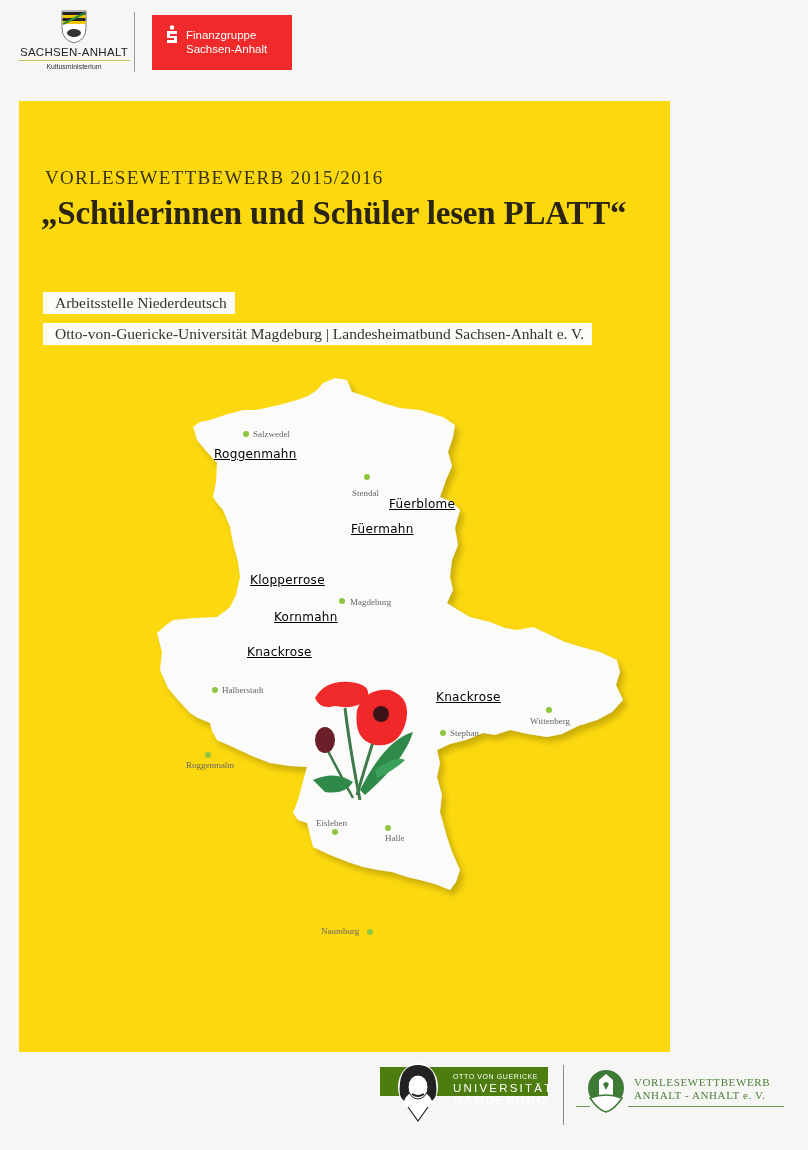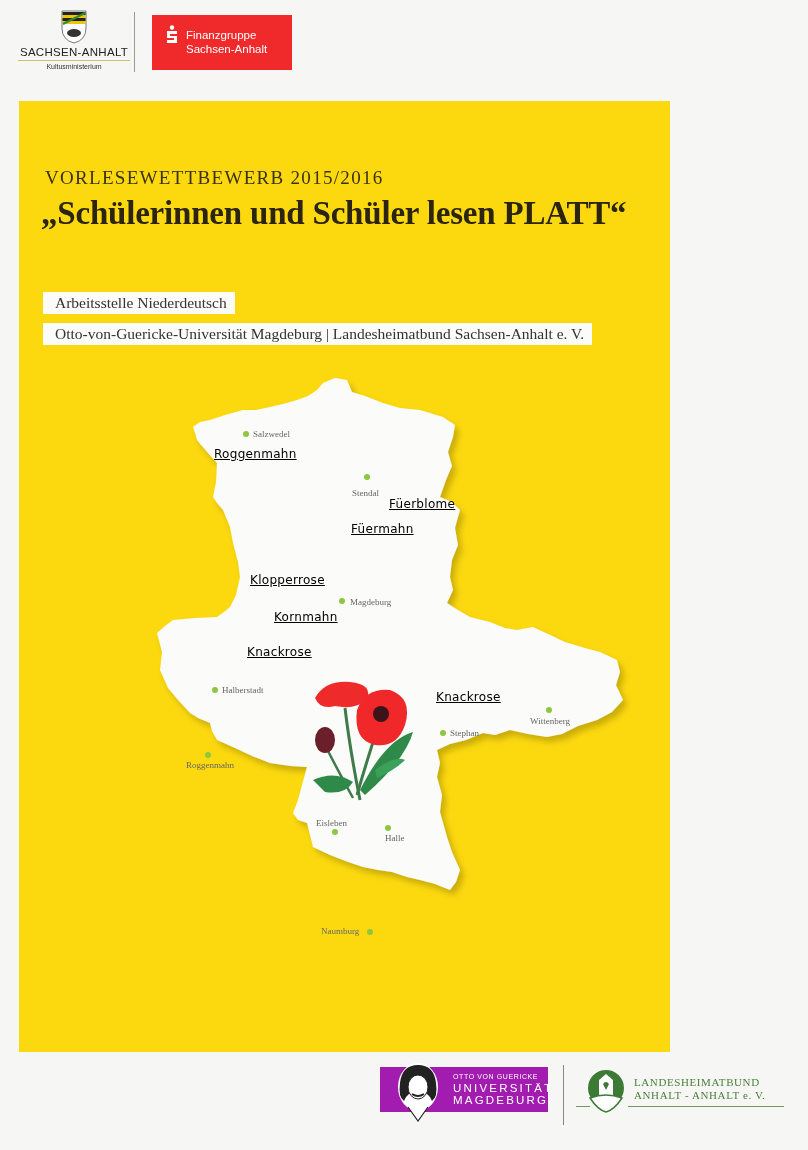--- a/index.html
+++ b/index.html
@@ -25,21 +25,21 @@
   .headline { position: absolute; left: 22px; top: 94px; font-size: 33px; font-weight: bold; color: #2b2410; letter-spacing: -0.2px; }
   .tag { position: absolute; left: 24px; height: 22px; line-height: 22px; background: #fbfbf7; font-size: 15.5px; color: #333; padding: 0 8px 0 12px; white-space: nowrap; }
 
   
   .map { position: absolute; left: 0; top: 0; width: 808px; height: 1150px; }
   .city { position: absolute; font-family: "Liberation Serif", serif; font-size: 9px; color: #666; white-space: nowrap; }
   .dot { position: absolute; width: 6px; height: 6px; border-radius: 50%; background: #8dc63f; }
   .plant { position: absolute; font-family: "DejaVu Sans", sans-serif; font-size: 12px; color: #000000; white-space: nowrap; letter-spacing: 0.3px; text-decoration: underline; }
 
   
-  .logo-ovgu { position: absolute; left: 380px; top: 1067px; width: 168px; height: 45px; background: #a21caf; }
+  .logo-ovgu { position: absolute; left: 380px; top: 1067px; width: 168px; height: 29px; background: #4d7c0f; }
   .ovgu-head { position: absolute; left: 12px; top: -6px; width: 52px; height: 64px; }
   .ovgu-small { position: absolute; left: 73px; top: 6px; font-family: "Liberation Sans", sans-serif; font-size: 7px; color: #fff; letter-spacing: 0.6px; }
   .ovgu-big { position: absolute; left: 73px; top: 15px; font-family: "Liberation Sans", sans-serif; font-size: 11.5px; color: #fff; letter-spacing: 2.2px; line-height: 12px; }
   .footer-divider { position: absolute; left: 563px; top: 1065px; width: 1px; height: 60px; background: #888; }
   .logo-lhb { position: absolute; left: 576px; top: 1066px; width: 210px; height: 52px; }
   .lhb-emblem { position: absolute; left: 8px; top: 2px; width: 44px; height: 46px; }
   .lhb-text { position: absolute; left: 58px; top: 10px; font-size: 11px; color: #4b7f3a; letter-spacing: 0.6px; line-height: 13px; }
   .lhb-line { position: absolute; left: 52px; top: 40px; width: 156px; height: 1px; background: #6c9a5a; }
   .lhb-line2 { position: absolute; left: 0; top: 40px; width: 14px; height: 1px; background: #6c9a5a; }
 </style>
@@ -169,17 +169,17 @@
 <div class="footer-divider"></div>
 <div class="logo-lhb">
   <div class="lhb-line2"></div>
   <svg class="lhb-emblem" viewBox="0 0 44 46">
     <circle cx="22" cy="20" r="18" fill="#3d7a35"></circle>
     <path d="M15 30 V12 L22 6 L29 12 V30 Z" fill="#fff"></path>
     <path d="M19 16 Q22 12 25 16 L22 22 Z" fill="#3d7a35"></path>
     <path d="M6 30 Q22 24 38 30 Q30 42 22 44 Q14 42 6 30 Z" fill="#fff" stroke="#3d7a35" stroke-width="1.5"></path>
   </svg>
   <div class="lhb-text">
-    <div>LANDESHEIMATBUND</div>
+    <div>VORLESEWETTBEWERB</div>
     <div>ANHALT - ANHALT e. V.</div>
   </div>
   <div class="lhb-line"></div>
 </div>
 
 </body></html>

